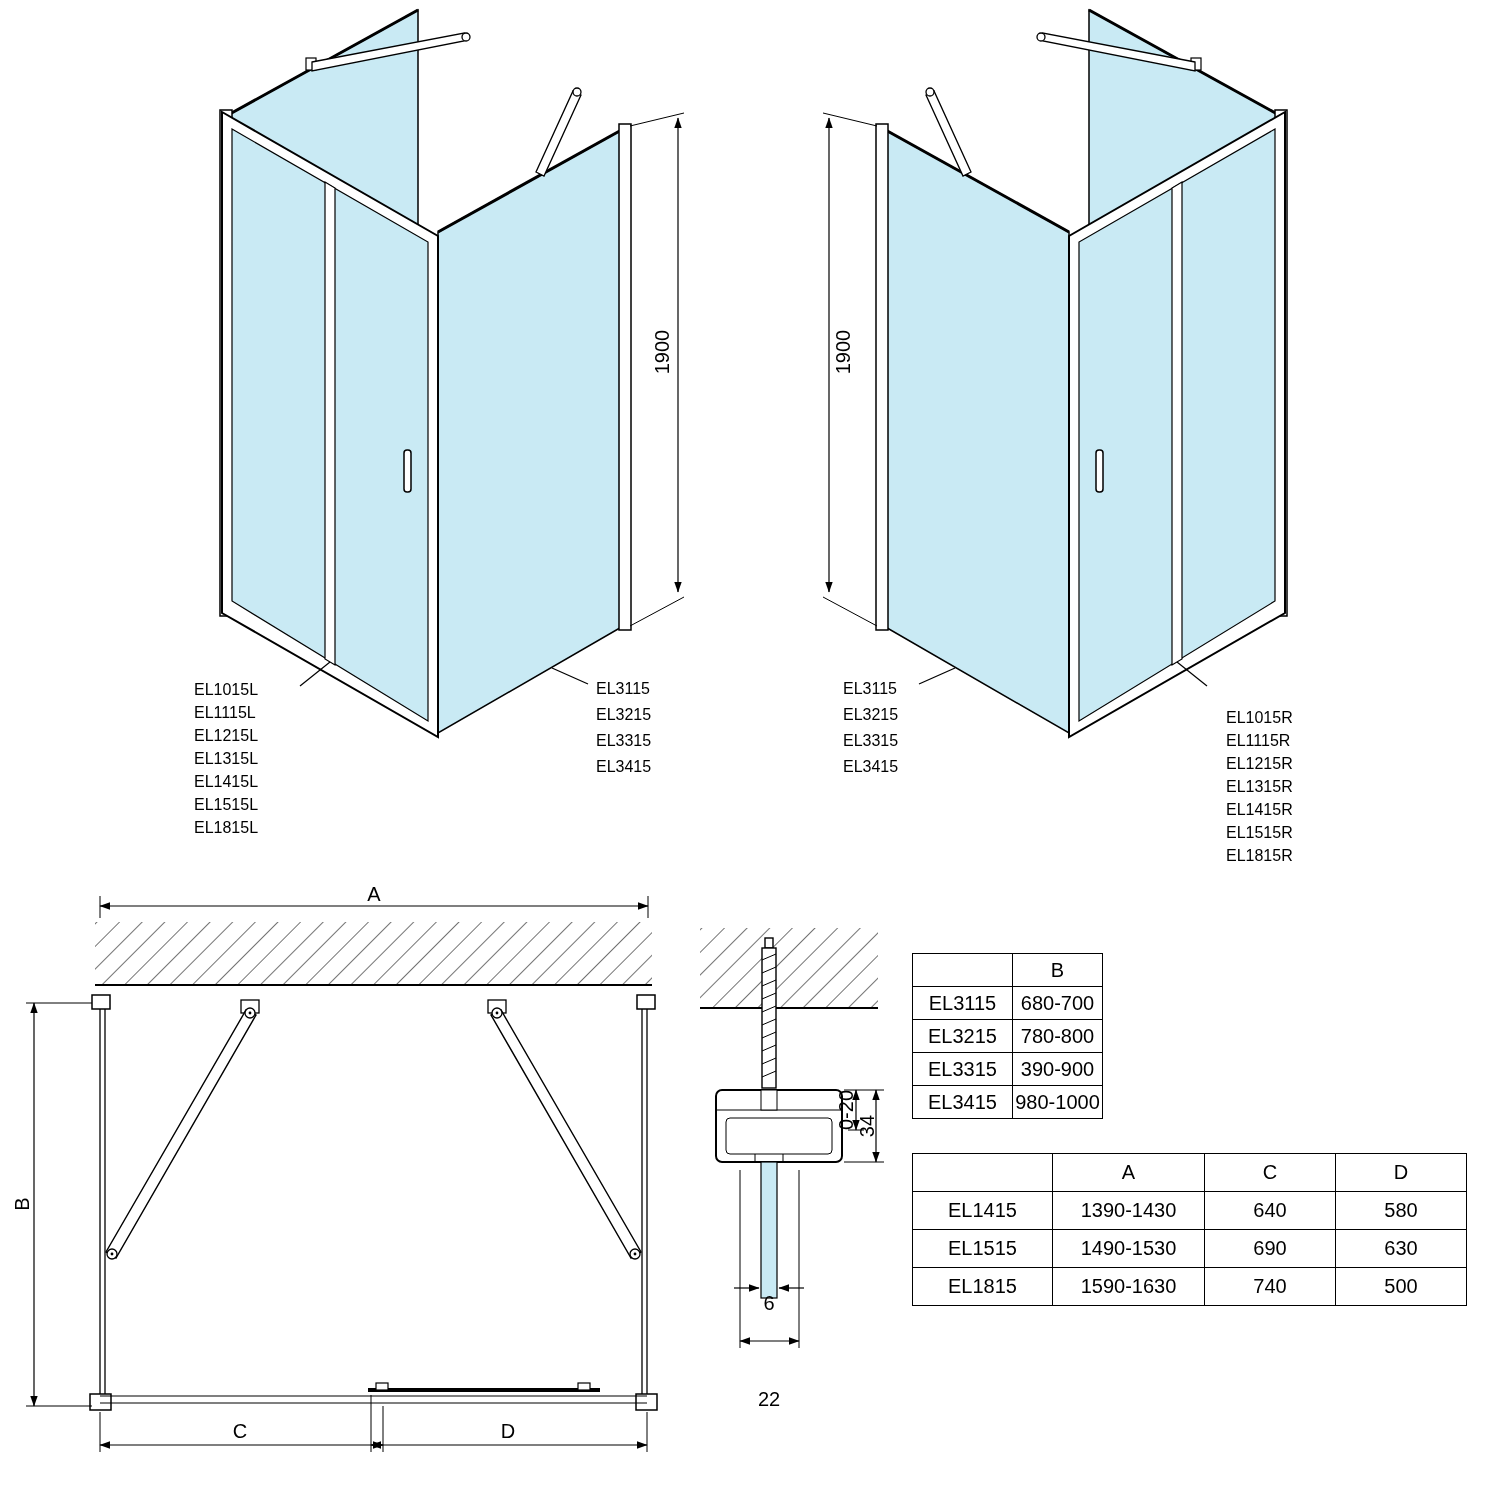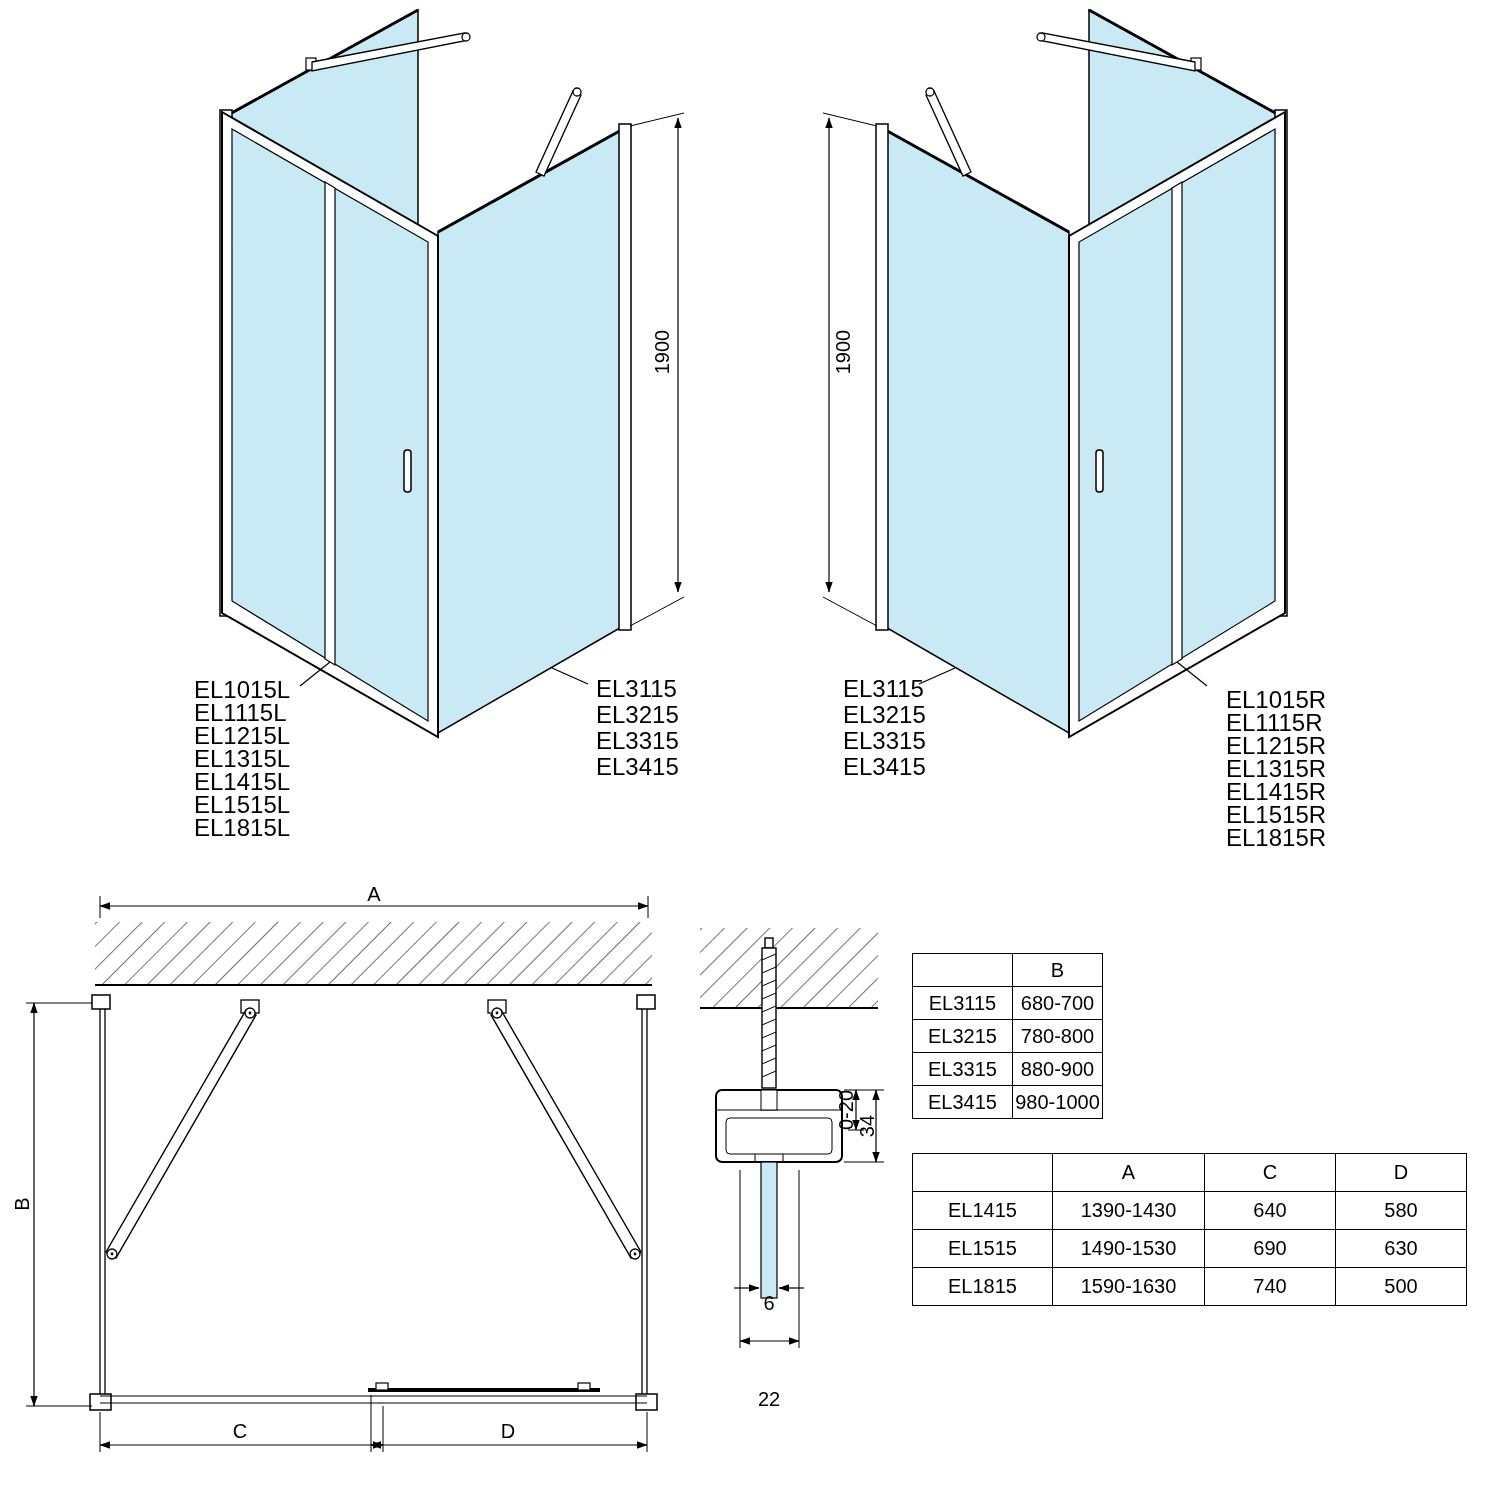--- a/index.html
+++ b/index.html
@@ -17,21 +17,21 @@
     overflow: hidden;
   }
   #drawing-svg {
     position: absolute;
     left: 0; top: 0;
     width: 1500px;
     height: 1500px;
   }
   .label-col {
     position: absolute;
-    font-size: 24px;
+    font-size: 16px;
     line-height: 23px;
     white-space: nowrap;
   }
   .label-col.side {
     line-height: 26px;
   }
   .dlabel {
     position: absolute;
     font-size: 20px;
     transform: translate(-50%, -50%);
@@ -273,21 +273,21 @@
     <div>EL3315</div>
     <div>EL3415</div>
   </div>
 
   <div class="label-col side" style="left:843px; top:676px;">
     <div>EL3115</div>
     <div>EL3215</div>
     <div>EL3315</div>
     <div>EL3415</div>
   </div>
-  <div class="label-col" style="left:1226px; top:688px;">
+  <div class="label-col" style="left:1226px; top:706px;">
     <div>EL1015R</div>
     <div>EL1115R</div>
     <div>EL1215R</div>
     <div>EL1315R</div>
     <div>EL1415R</div>
     <div>EL1515R</div>
     <div>EL1815R</div>
   </div>
 
   <div class="dlabel rot" style="left:662px; top:352px;">1900</div>
@@ -314,21 +314,21 @@
     <tr>
       <td>EL3115</td>
       <td>680-700</td>
     </tr>
     <tr>
       <td>EL3215</td>
       <td>780-800</td>
     </tr>
     <tr>
       <td>EL3315</td>
-      <td>880-900</td>
+      <td>390-900</td>
     </tr>
     <tr>
       <td>EL3415</td>
       <td>980-1000</td>
     </tr>
   </tbody>
     </table>
 
   <table class="tbl tbl-acd" style="left:912px; top:1153px;">
     <colgroup>

